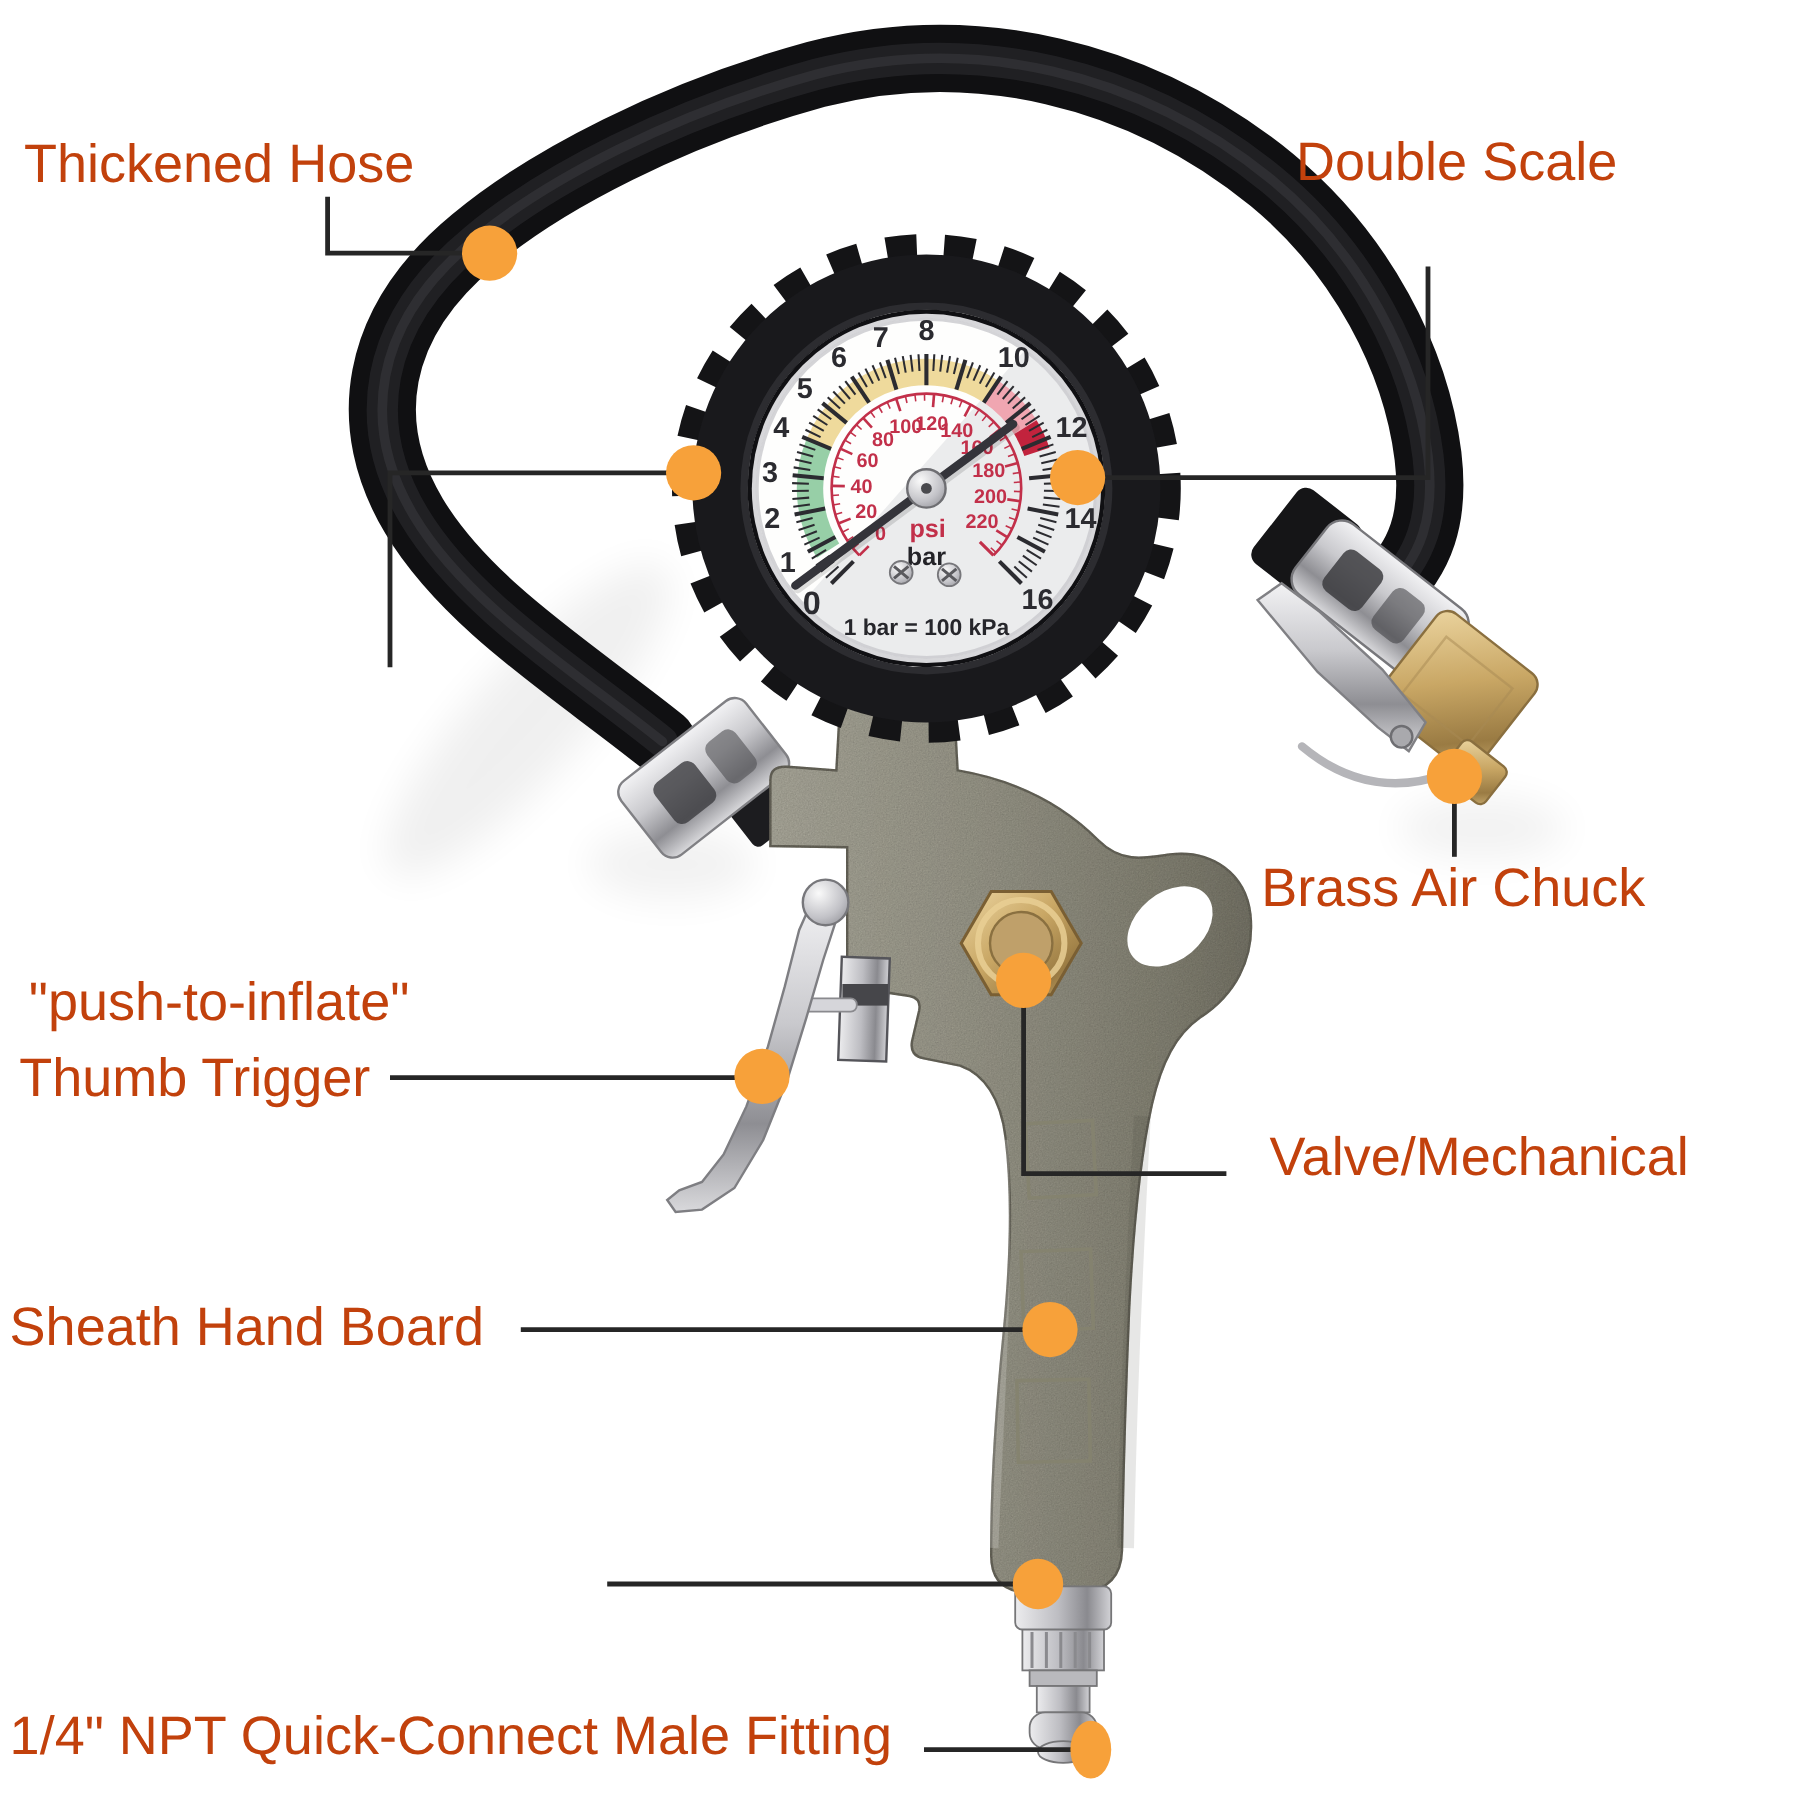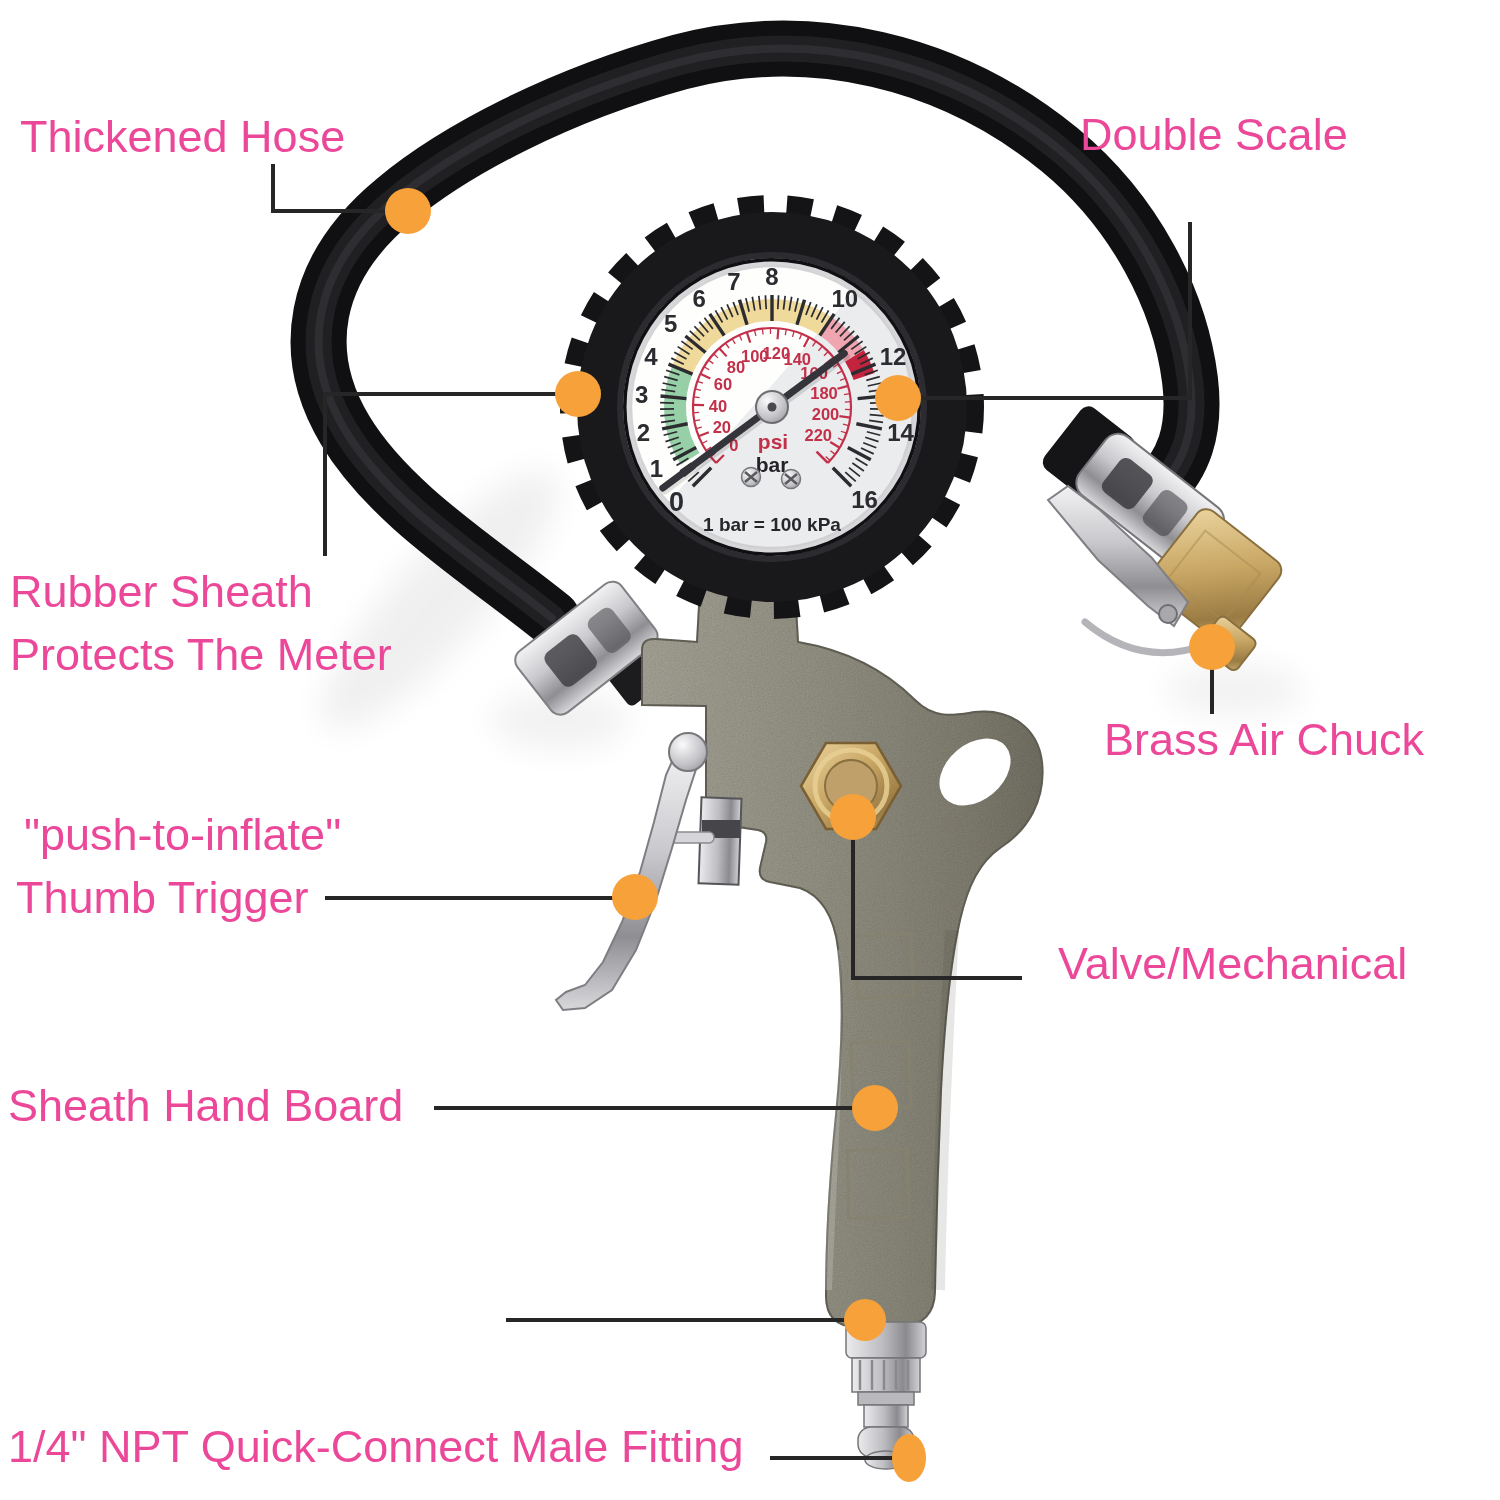--- a/index.html
+++ b/index.html
@@ -1,19 +1,19 @@
 <!DOCTYPE html>
 <html style="--accent: #f7a13a;"><head>
 <meta charset="utf-8">
 <style>
   html,body{margin:0;padding:0;background:#fff;}
   #stage{position:relative;width:1500px;height:1500px;background:#fff;overflow:hidden;
          font-family:"Liberation Sans",sans-serif;}
   #art{position:absolute;left:0;top:0;}
-  .label{position:absolute;color:#ec4899;font-size:45px;line-height:63px;white-space:nowrap;}
+  .label{position:absolute;color:#c2410c;font-size:45px;line-height:63px;white-space:nowrap;}
   .dot{fill:var(--accent,#f7a13a);}
   .callout{fill:none;stroke:#262626;stroke-width:4px;}
 </style>
 </head>
 <body>
 
 <div id="stage">
 
 <svg id="art" width="1500" height="1500" viewBox="0 0 1500 1500">
   <defs>
@@ -377,25 +377,21 @@
     <ellipse class="dot" cx="909" cy="1458" rx="17" ry="24"></ellipse>
   </g>
 </svg>
 
 <div class="label" style="left:20px;top:105px">
   <div>Thickened Hose</div>
 </div>
 <div class="label" style="left:1080px;top:103px">
   <div>Double Scale</div>
 </div>
-<div class="label" style="left:10px;top:560px">
-  <div>Rubber Sheath</div>
-  <div>Protects The Meter</div>
-</div>
-<div class="label" style="left:1104px;top:708px">
+<div class="label" style="left:1051px;top:708px">
   <div>Brass Air Chuck</div>
 </div>
 <div class="label" style="left:16px;top:803px">
   <div style="padding-left:8px">"push-to-inflate"</div>
   <div>Thumb Trigger</div>
 </div>
 <div class="label" style="left:1058px;top:932px">
   <div>Valve/Mechanical</div>
 </div>
 <div class="label" style="left:8px;top:1074px">

